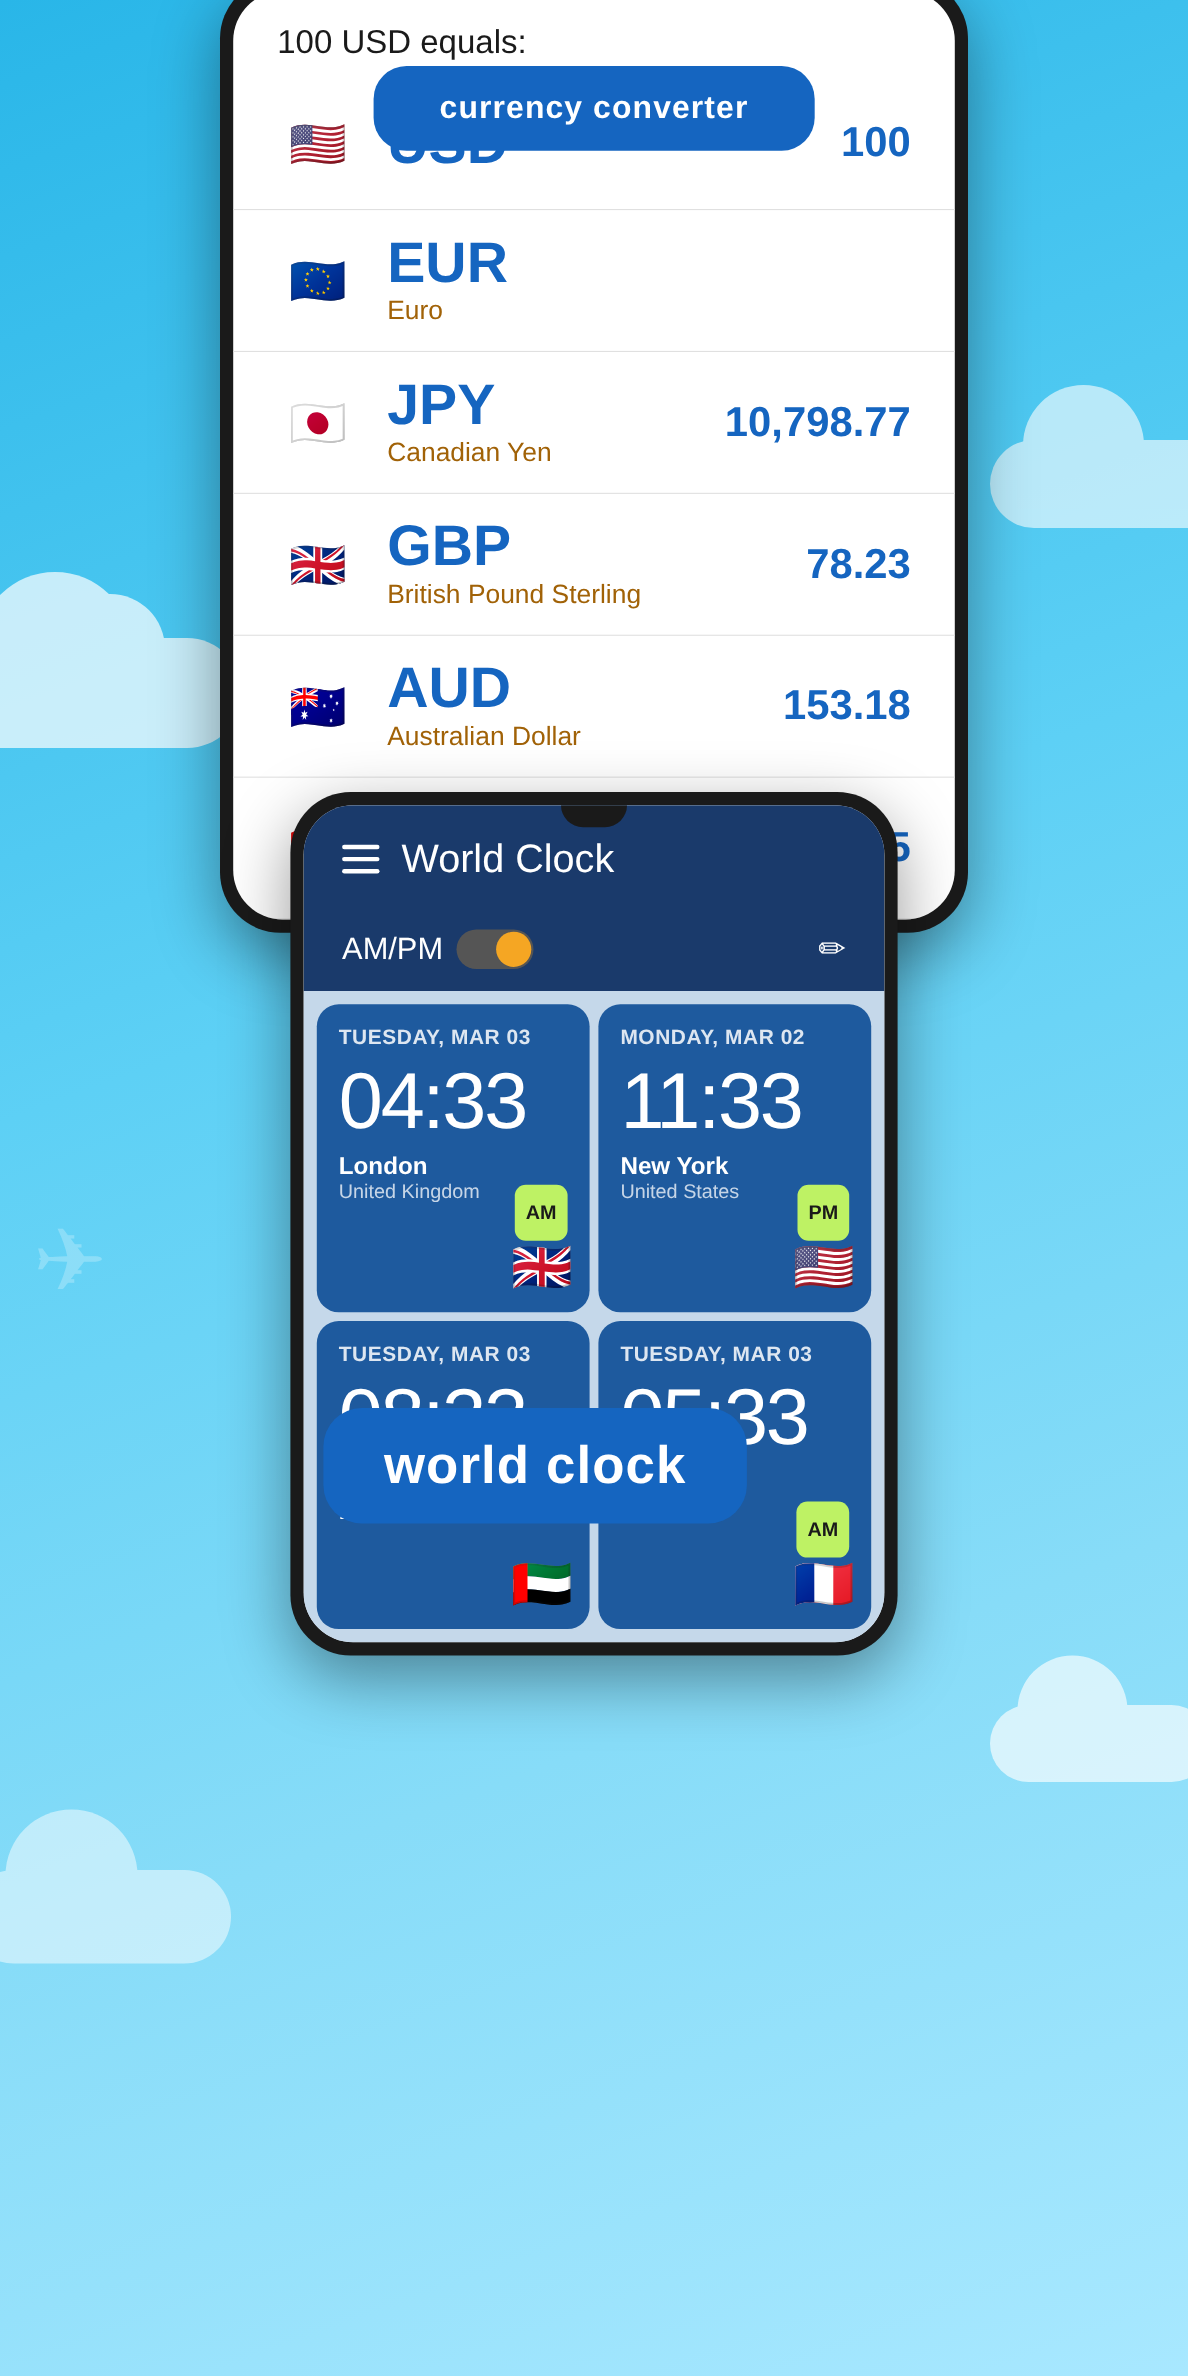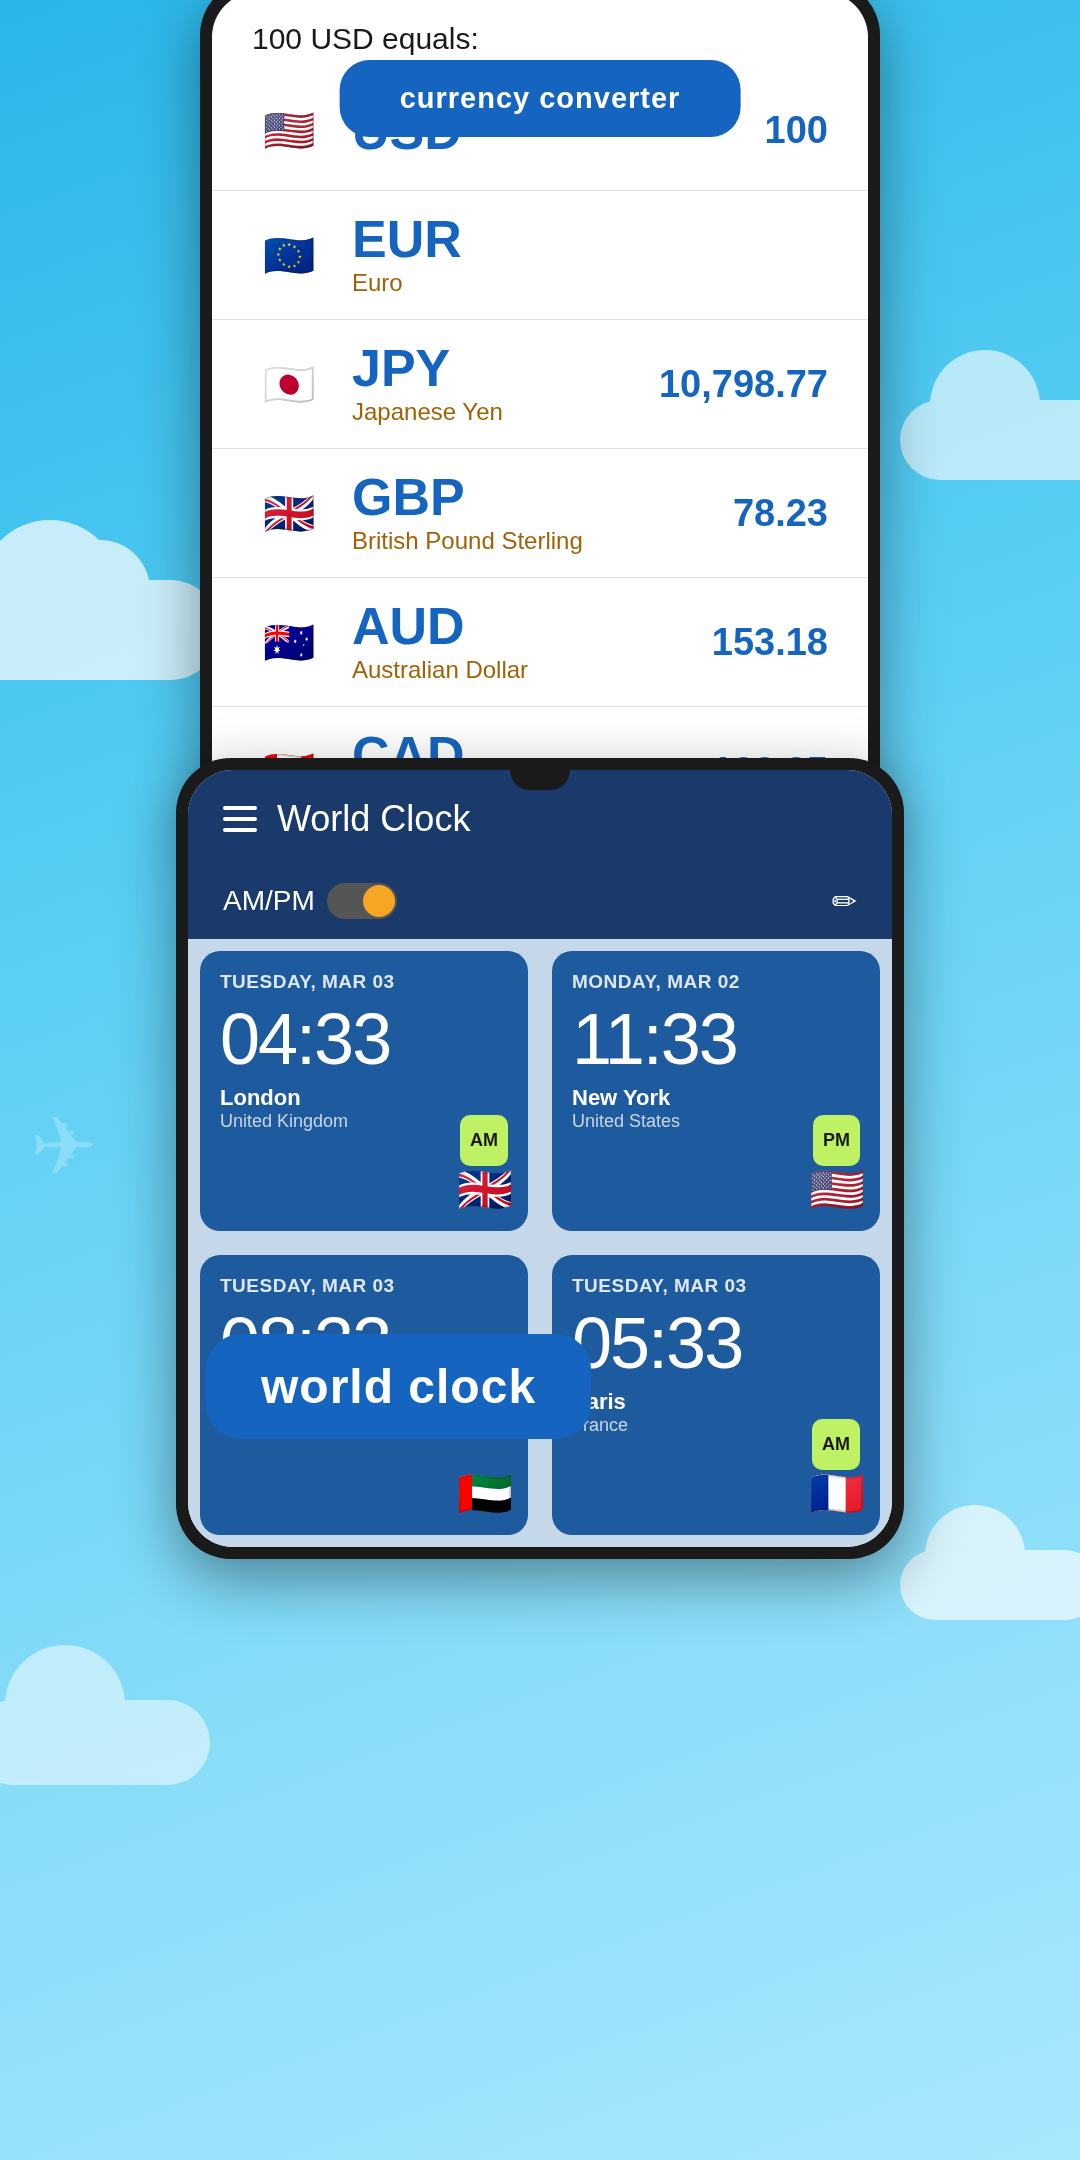--- a/index.html
+++ b/index.html
@@ -105,24 +105,24 @@
 
     .currency-amount {
       font-size: 38px;
       font-weight: 700;
       color: #1565C0;
     }
 
     
     .phone2-container {
       position: absolute;
-      top: 758px;
+      top: 720px;
       left: 50%;
       transform: translateX(-50%);
-      width: 728px;
+      width: 552px;
       z-index: 10;
     }
 
     .world-clock-screen {
       background: #e8f0f8;
     }
 
     .wc-header {
       background: #1a3a6b;
       padding: 28px 35px;
@@ -203,21 +203,21 @@
       position: absolute;
       top: 0;
       left: 50%;
       transform: translateX(-50%);
       z-index: 30;
     }
 
     .clocks-grid {
       display: grid;
       grid-template-columns: 1fr 1fr;
-      gap: 24px;
+      gap: 8px;
       padding: 12px;
       background: #c5d8ea;
     }
 
     .clock-card {
       background: #1e5a9e;
       border-radius: 20px;
       padding: 20px;
       color: white;
       position: relative;
@@ -429,21 +429,21 @@
           <div class="currency-code">EUR</div>
           <div class="currency-name">Euro</div>
         </div>
         <div class="currency-amount"></div>
       </div>
 
       <div class="currency-row">
         <div class="flag-circle">🇯🇵</div>
         <div class="currency-info">
           <div class="currency-code">JPY</div>
-          <div class="currency-name">Japanese Yen</div>
+          <div class="currency-name">Canadian Yen</div>
         </div>
         <div class="currency-amount">10,798.77</div>
       </div>
 
       <div class="currency-row">
         <div class="flag-circle">🇬🇧</div>
         <div class="currency-info">
           <div class="currency-code">GBP</div>
           <div class="currency-name">British Pound Sterling</div>
         </div>

